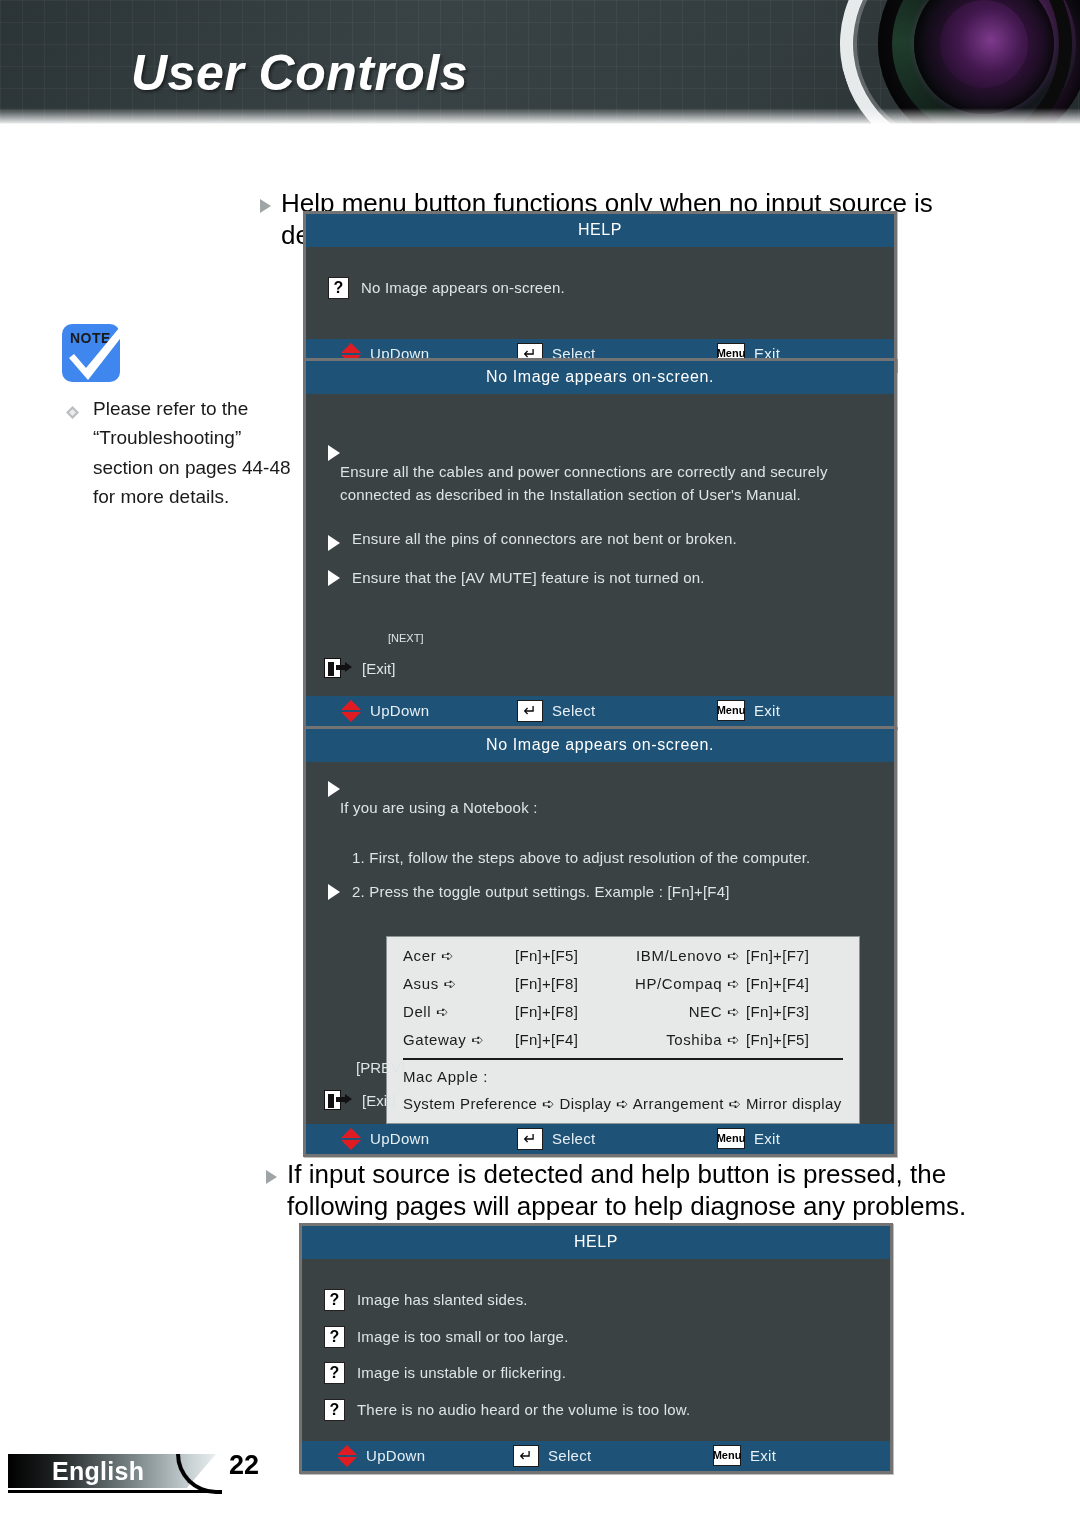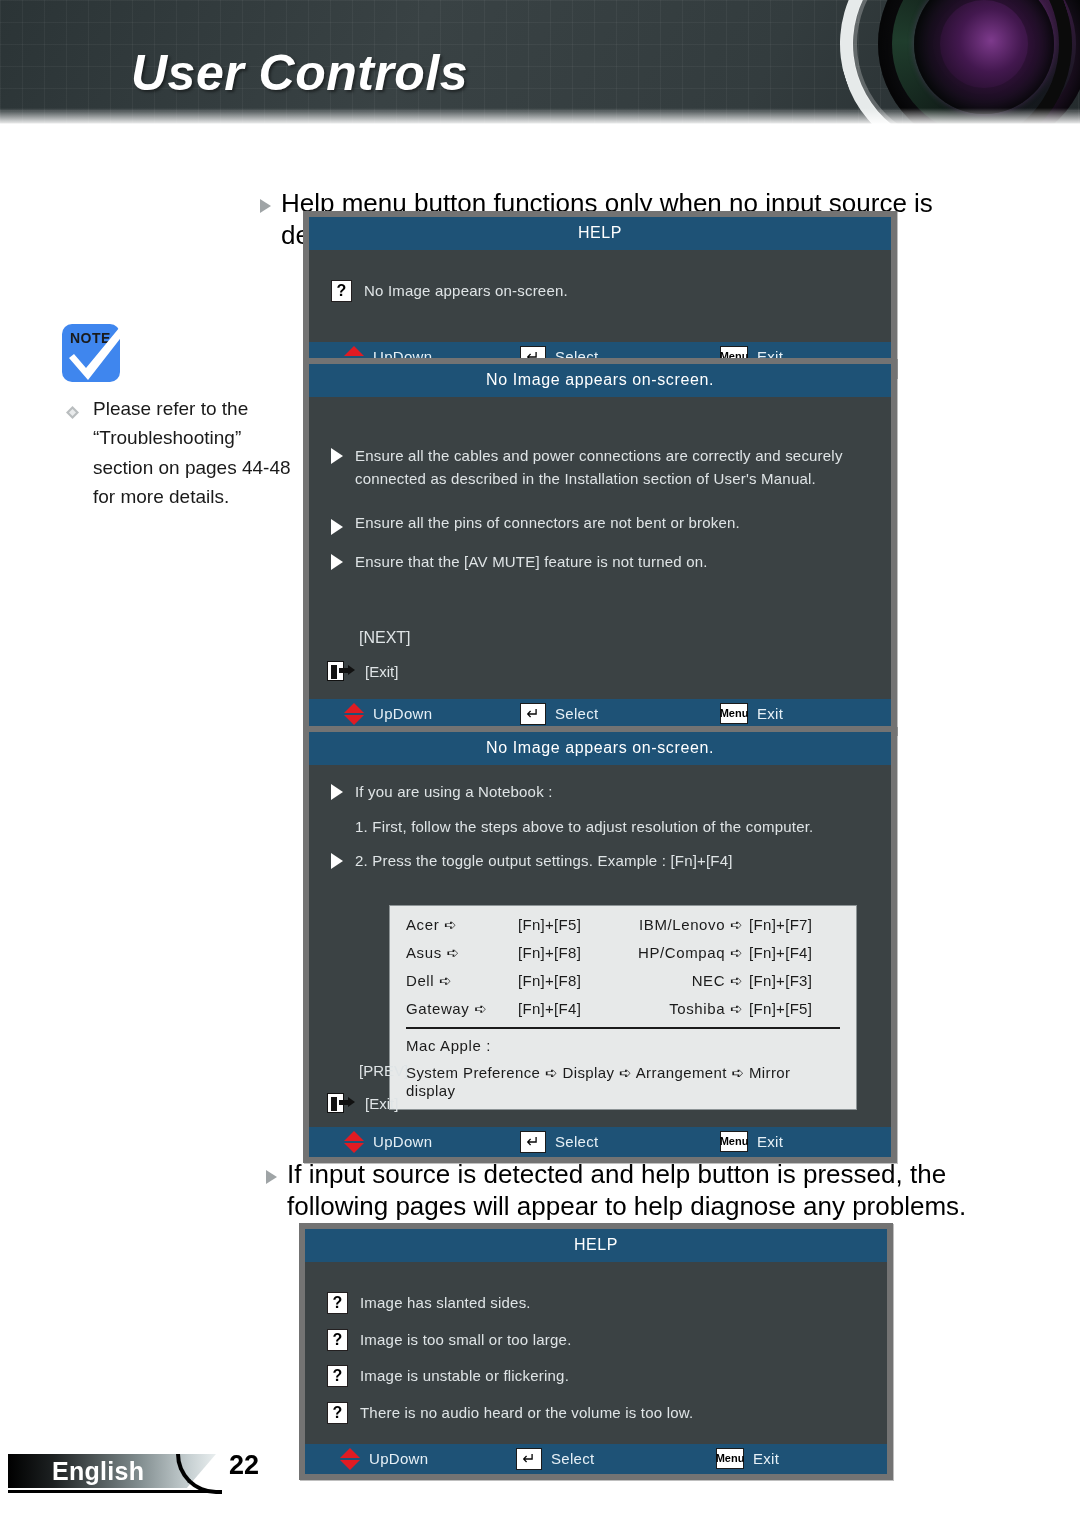--- a/index.html
+++ b/index.html
@@ -93,21 +93,21 @@
   }
   .note-diamond:after{
     content:""; position:absolute; left:3px; top:3px; width:7px; height:7px;
     background:#e9ebec; clip-path: polygon(50% 0, 100% 50%, 50% 100%, 0 50%);
   }
   .note-text { font-size: 19px; line-height: 1.55; color:#1a1a1a; }
 
   
   .osd {
     position: absolute;
-    border: 6px solid #737373;
+    border: 3px solid #737373;
     background: #3b4244;
     box-shadow: 1px 1px 0 rgba(0,0,0,.25);
   }
   .osd-title {
     background:#1e5276; color:#ffffff;
     font-size: 16px; text-align:center; letter-spacing:.6px;
     padding: 7px 0 8px;
   }
   .osd-body { background:#3b4244; position: relative; }
   .osd-footer {
@@ -251,35 +251,35 @@
       <div class="foot-item">
         <div class="ic-menu">Menu</div>
         <div class="lbl">Exit</div>
       </div>
     </div>
   </div>
 
   <div class="osd" style="left:303px; top:358px; width:594px;">
     <div class="osd-title">No Image appears on-screen.</div>
     <div class="osd-body" style="height:302px; padding:48px 16px 0 22px;">
-      <div class="osd-line" style="margin-bottom:22px;">
+      <div class="osd-line" style="margin-bottom:22px;flex-direction:column;">
         <div class="osd-tri"></div>
         <div class="txt" style="max-width:520px;">Ensure all the cables and power connections are correctly and securely connected as described in the Installation section of User's Manual.</div>
       </div>
       <div class="osd-line" style="margin-bottom:16px;align-items:flex-end;">
         <div class="osd-tri"></div>
         <div class="txt">Ensure all the pins of connectors are not bent or broken.</div>
       </div>
       <div class="osd-line">
         <div class="osd-tri"></div>
         <div class="txt">Ensure that the [AV MUTE] feature is not turned on.</div>
       </div>
 
       <div style="position:absolute; left:50px; bottom:52px;">
-        <div style="color:#dfe4e6; font-size:16px;">[NEXT]</div>
+        <div style="color:#dfe4e6; font-size:11px;margin-left:32px;">[NEXT]</div>
       </div>
       <div style="position:absolute; left:18px; bottom:18px; display:flex; align-items:center;">
         <div class="exit-icon">
           <div class="box"></div>
             <div class="arrow"></div>
         </div>
         <div style="color:#dfe4e6; font-size:15px; margin-left:12px;">[Exit]</div>
       </div>
     </div>
     <div class="osd-footer">
@@ -297,21 +297,21 @@
       <div class="foot-item">
         <div class="ic-menu">Menu</div>
         <div class="lbl">Exit</div>
       </div>
     </div>
   </div>
 
   <div class="osd" style="left:303px; top:726px; width:594px;">
     <div class="osd-title">No Image appears on-screen.</div>
     <div class="osd-body" style="height:362px; padding:16px 16px 0 22px;">
-      <div class="osd-line" style="margin-bottom:12px;">
+      <div class="osd-line" style="margin-bottom:27px;flex-direction:column;">
         <div class="osd-tri"></div>
         <div class="txt">If you are using a Notebook :</div>
       </div>
       <div class="osd-line" style="margin-bottom:12px; padding-left:24px;">
         <div class="txt" style="margin-left:0;">1. First, follow the steps above to adjust resolution of the computer.</div>
       </div>
       <div class="osd-line">
         <div class="osd-tri"></div>
         <div class="txt">2. Press the toggle output settings. Example : [Fn]+[F4]</div>
       </div>

